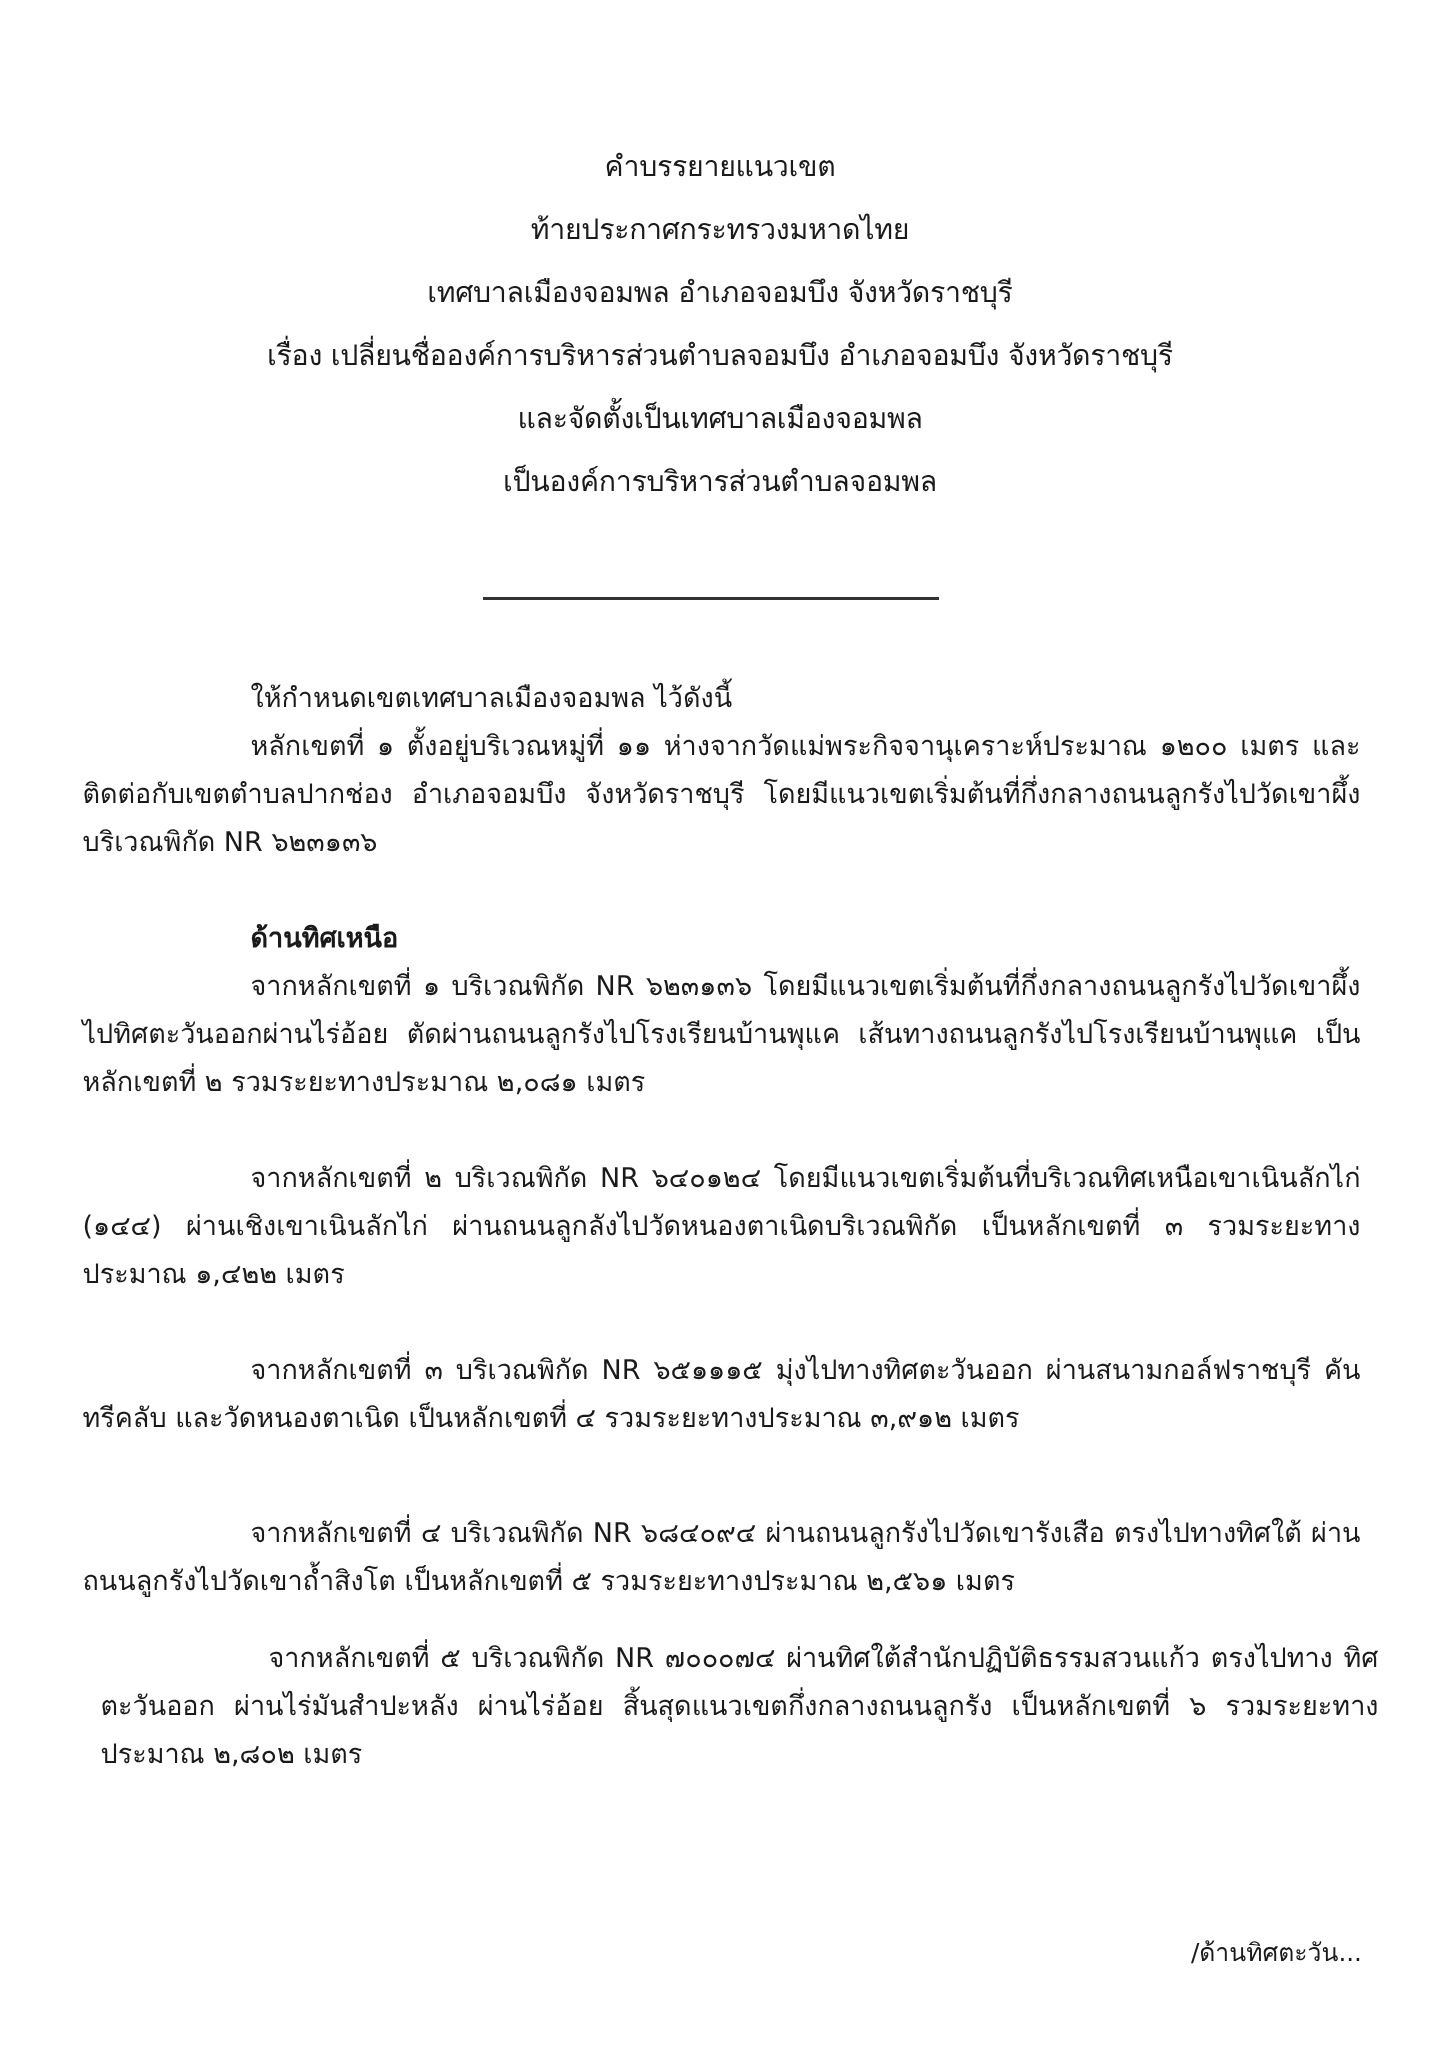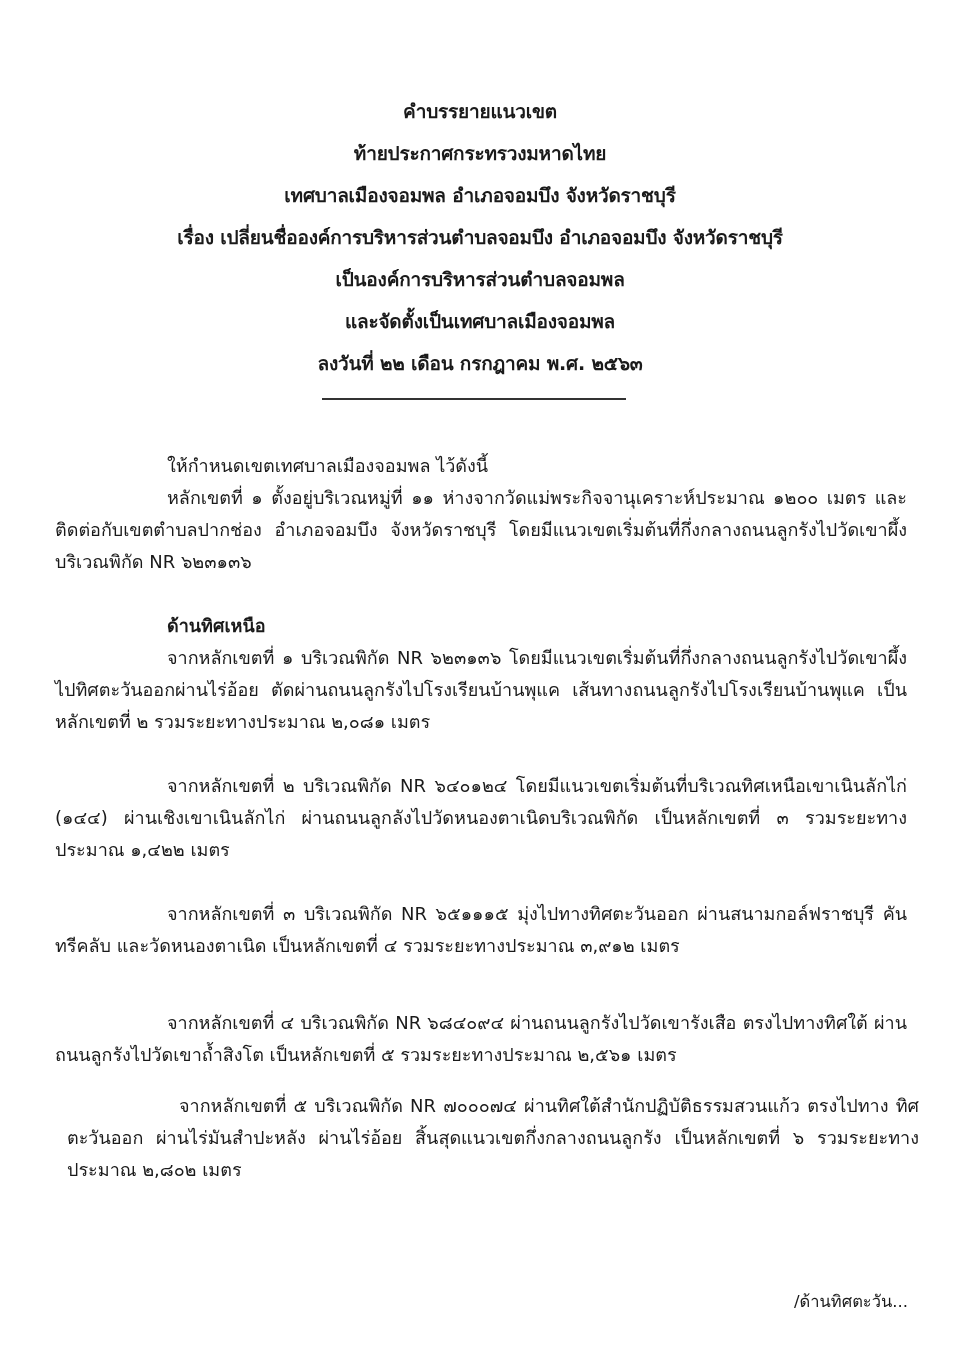--- a/index.html
+++ b/index.html
@@ -22,21 +22,21 @@
       height: 1370px;
     }
     .title-block {
       position: absolute;
       left: 0;
       top: 90px;
       width: 960px;
       text-align: center;
     }
     .title-line {
-      font-weight: bold;
+      font-weight: normal;
       font-size: 19px;
       line-height: 42px;
       height: 42px;
       white-space: nowrap;
       letter-spacing: -0.2px;
     }
     .rule {
       position: absolute;
       left: 322px;
       top: 398px;
@@ -73,23 +73,22 @@
 </head>
 <body>
 
 <div class="page">
 
   <div class="title-block">
     <div class="title-line">คำบรรยายแนวเขต</div>
     <div class="title-line">ท้ายประกาศกระทรวงมหาดไทย</div>
     <div class="title-line">เทศบาลเมืองจอมพล อำเภอจอมบึง จังหวัดราชบุรี</div>
     <div class="title-line">เรื่อง เปลี่ยนชื่อองค์การบริหารส่วนตำบลจอมบึง อำเภอจอมบึง จังหวัดราชบุรี</div>
+    <div class="title-line">และจัดตั้งเป็นเทศบาลเมืองจอมพล</div>
     <div class="title-line">เป็นองค์การบริหารส่วนตำบลจอมพล</div>
-    <div class="title-line">และจัดตั้งเป็นเทศบาลเมืองจอมพล</div>
-    <div class="title-line">ลงวันที่  ๒๒  เดือน  กรกฎาคม  พ.ศ. ๒๕๖๓</div>
   </div>
 
   <div class="rule"></div>
 
   <div class="body-text" style="top:450px;">
     <p class="para indent">ให้กำหนดเขตเทศบาลเมืองจอมพล ไว้ดังนี้</p>
     <p class="para indent">หลักเขตที่ ๑ ตั้งอยู่บริเวณหมู่ที่ ๑๑ ห่างจากวัดแม่พระกิจจานุเคราะห์ประมาณ  ๑๒๐๐  เมตร และติดต่อกับเขตตำบลปากช่อง อำเภอจอมบึง จังหวัดราชบุรี โดยมีแนวเขตเริ่มต้นที่กึ่งกลางถนนลูกรังไปวัดเขาผึ้ง บริเวณพิกัด NR ๖๒๓๑๓๖</p>
   </div>
 
   <div class="body-text" style="top:610px;">

